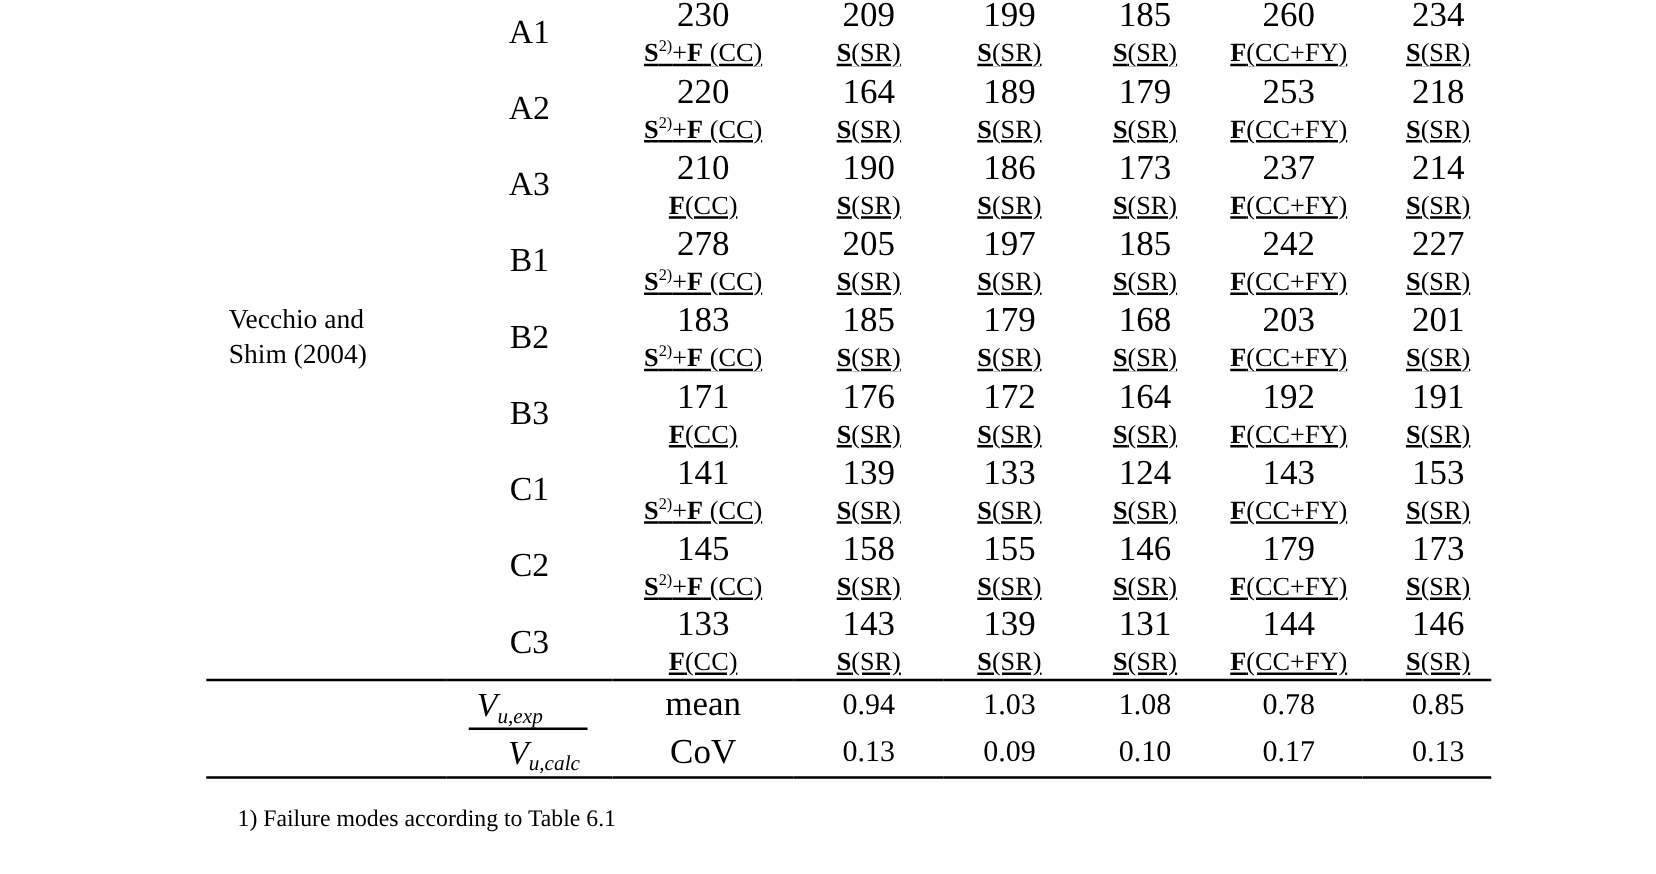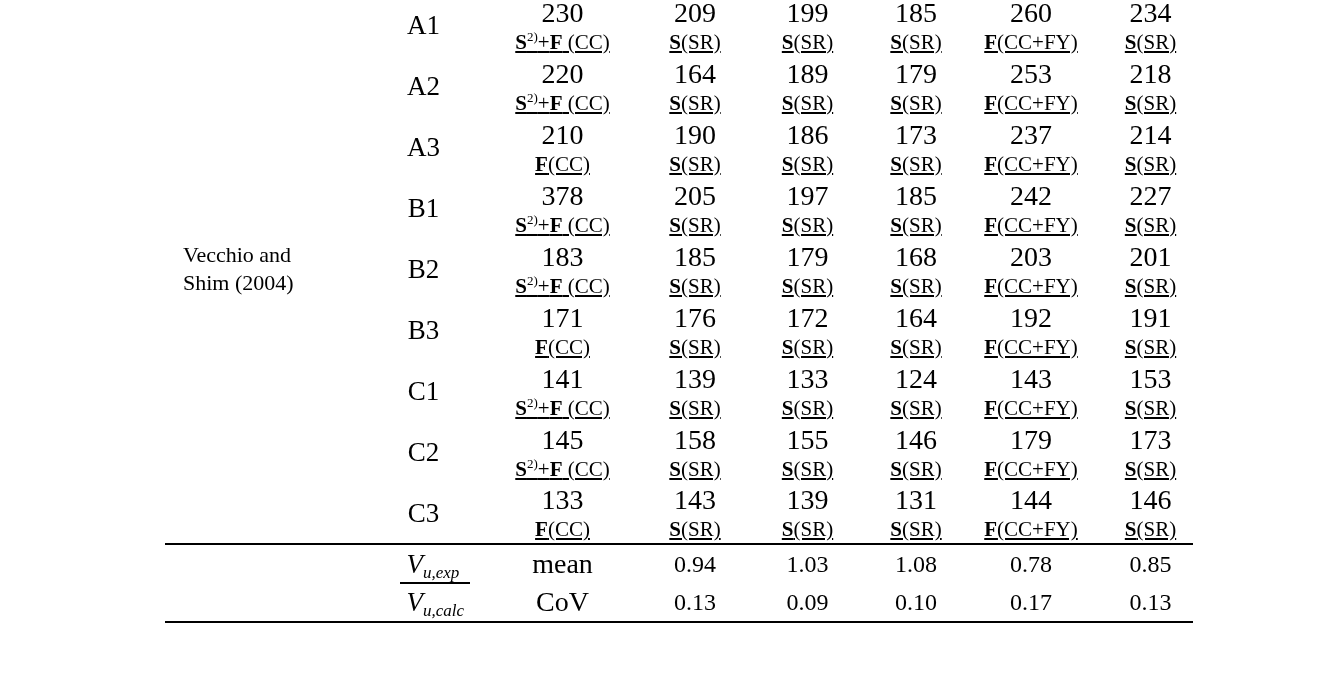--- a/index.html
+++ b/index.html
@@ -40,21 +40,21 @@
   tr.rule-bottom td{border-bottom:2px solid #000;}
   tr.stat-row{height:39px;}
   tr.stat-row td{vertical-align:middle;text-align:center;}
   td.frac-cell{
     border-top:2px solid #000;border-bottom:2px solid #000;
     vertical-align:middle;
   }
   .frac-wrap{display:flex;justify-content:flex-end;padding-right:20px;}
   .fraction{display:inline-block;text-align:left;}
   .fnum{border-bottom:2px solid #000;padding:0 6px 3px 6px;}
-  .fden{padding:3px 6px 0 6px;}
+  .fden{padding:3px 6px 0 6px;margin-left:25px;}
   .fnum,.fden{font-size:27px;line-height:30px;font-style:italic;}
   .fraction sub{font-size:17px;font-style:italic;line-height:0;vertical-align:-5px;}
   td.stat-label{font-size:28px;}
   td.stat-val{font-size:24px;}
 
   
   .footnotes{
     position:absolute;left:190px;top:645px;
     font-size:19px;line-height:21px;
   }
@@ -157,21 +157,21 @@
             <div class="mode"><b>F</b>(CC+FY)</div>
           </td>
           <td class="val-cell c6">
             <div class="num">214</div>
             <div class="mode"><b>S</b>(SR)</div>
           </td>
         </tr>
         <tr class="spec-row">
           <td class="spec-cell">B1</td>
           <td class="val-cell c1">
-            <div class="num">378</div>
+            <div class="num">278</div>
             <div class="mode"><b>S</b><sup>2)</sup>+<b>F</b> (CC)</div>
           </td>
           <td class="val-cell c2">
             <div class="num">205</div>
             <div class="mode"><b>S</b>(SR)</div>
           </td>
           <td class="val-cell c3">
             <div class="num">197</div>
             <div class="mode"><b>S</b>(SR)</div>
           </td>
@@ -344,15 +344,16 @@
           <td class="stat-val c2">0.13</td>
           <td class="stat-val c3">0.09</td>
           <td class="stat-val c4">0.10</td>
           <td class="stat-val c5">0.17</td>
           <td class="stat-val c6">0.13</td>
         </tr>
       </tbody>
   </table>
 
   <div class="footnotes">
+    <div>1) Failure modes according to Table 6.1</div>
   </div>
 
 </div>
 
 </body></html>

